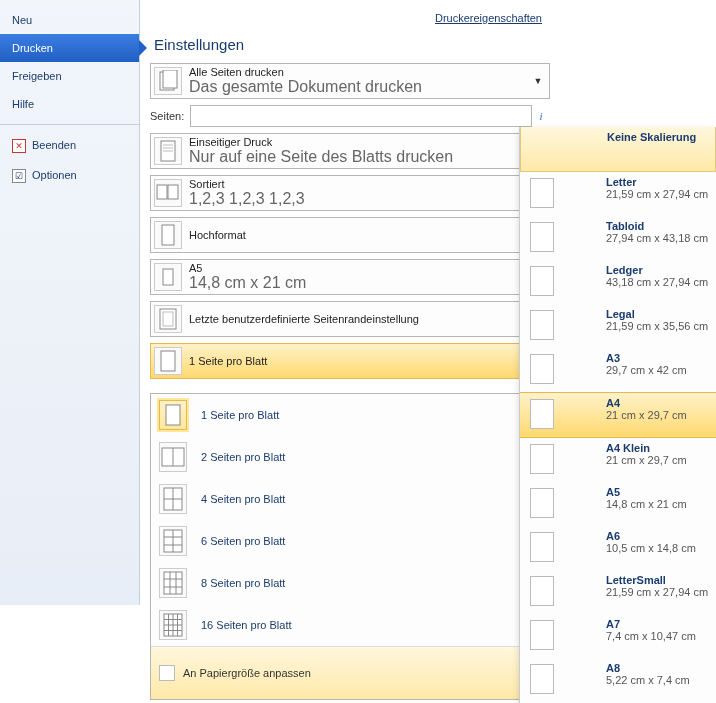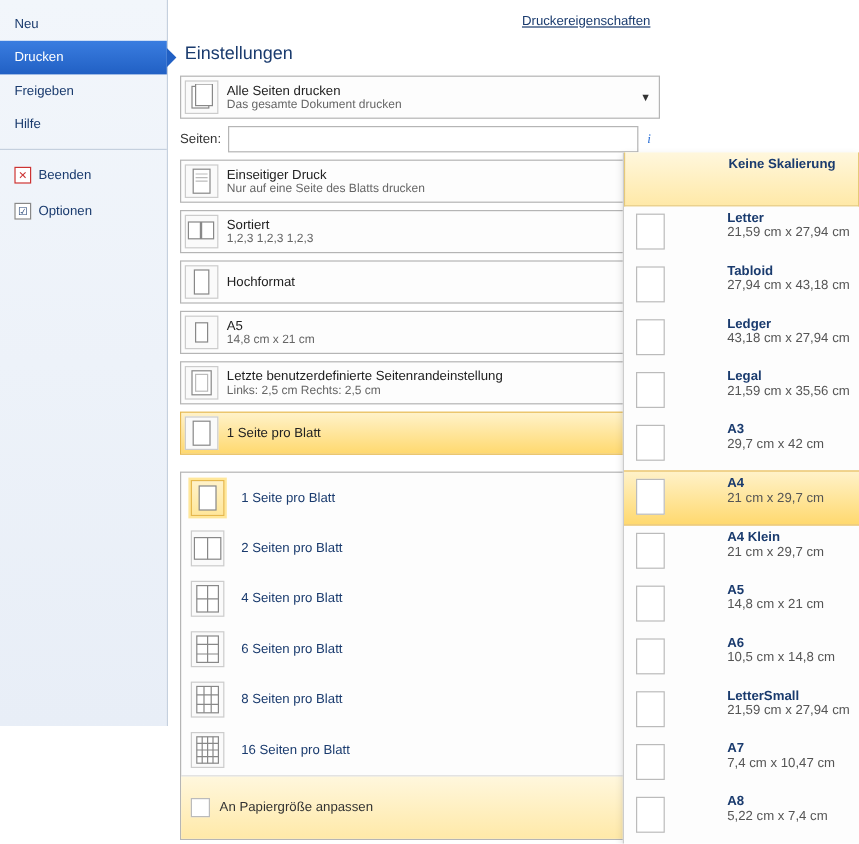--- a/index.html
+++ b/index.html
@@ -97,21 +97,21 @@
 .dropdown .dd-text {
   flex:1;
   padding:2px 4px;
 }
 .dropdown .dd-title {
   color:#222;
   font-size:11px;
 }
 .dropdown .dd-sub {
   color:#666;
-  font-size:10px;
+  font-size:16px;
 }
 .dropdown .dd-arrow {
   width:16px;
   text-align:center;
   color:#333;
   font-size:9px;
   padding-right:6px;
 }
 .dropdown.selected {
   background:linear-gradient(to bottom,#fff2c9,#ffd96f);
@@ -332,21 +332,20 @@
 
   <div class="dropdown">
     <div class="dd-icon">
       <svg width="20" height="22">
           <rect x="2" y="1" width="16" height="20" fill="#fff" stroke="#888"></rect>
           <rect x="5" y="4" width="10" height="14" fill="none" stroke="#bbb"></rect>
         </svg>
     </div>
     <div class="dd-text">
       <div class="dd-title">Letzte benutzerdefinierte Seitenrandeinstellung</div>
-      <div class="dd-sub">Links: 2,5  cm   Rechts: 2,5  cm</div>
     </div>
     <div class="dd-arrow">▼</div>
   </div>
 
   <div class="dropdown selected">
     <div class="dd-icon">
       <svg width="20" height="22">
           <rect x="3" y="1" width="14" height="20" fill="#fff" stroke="#888"></rect>
         </svg>
     </div>

